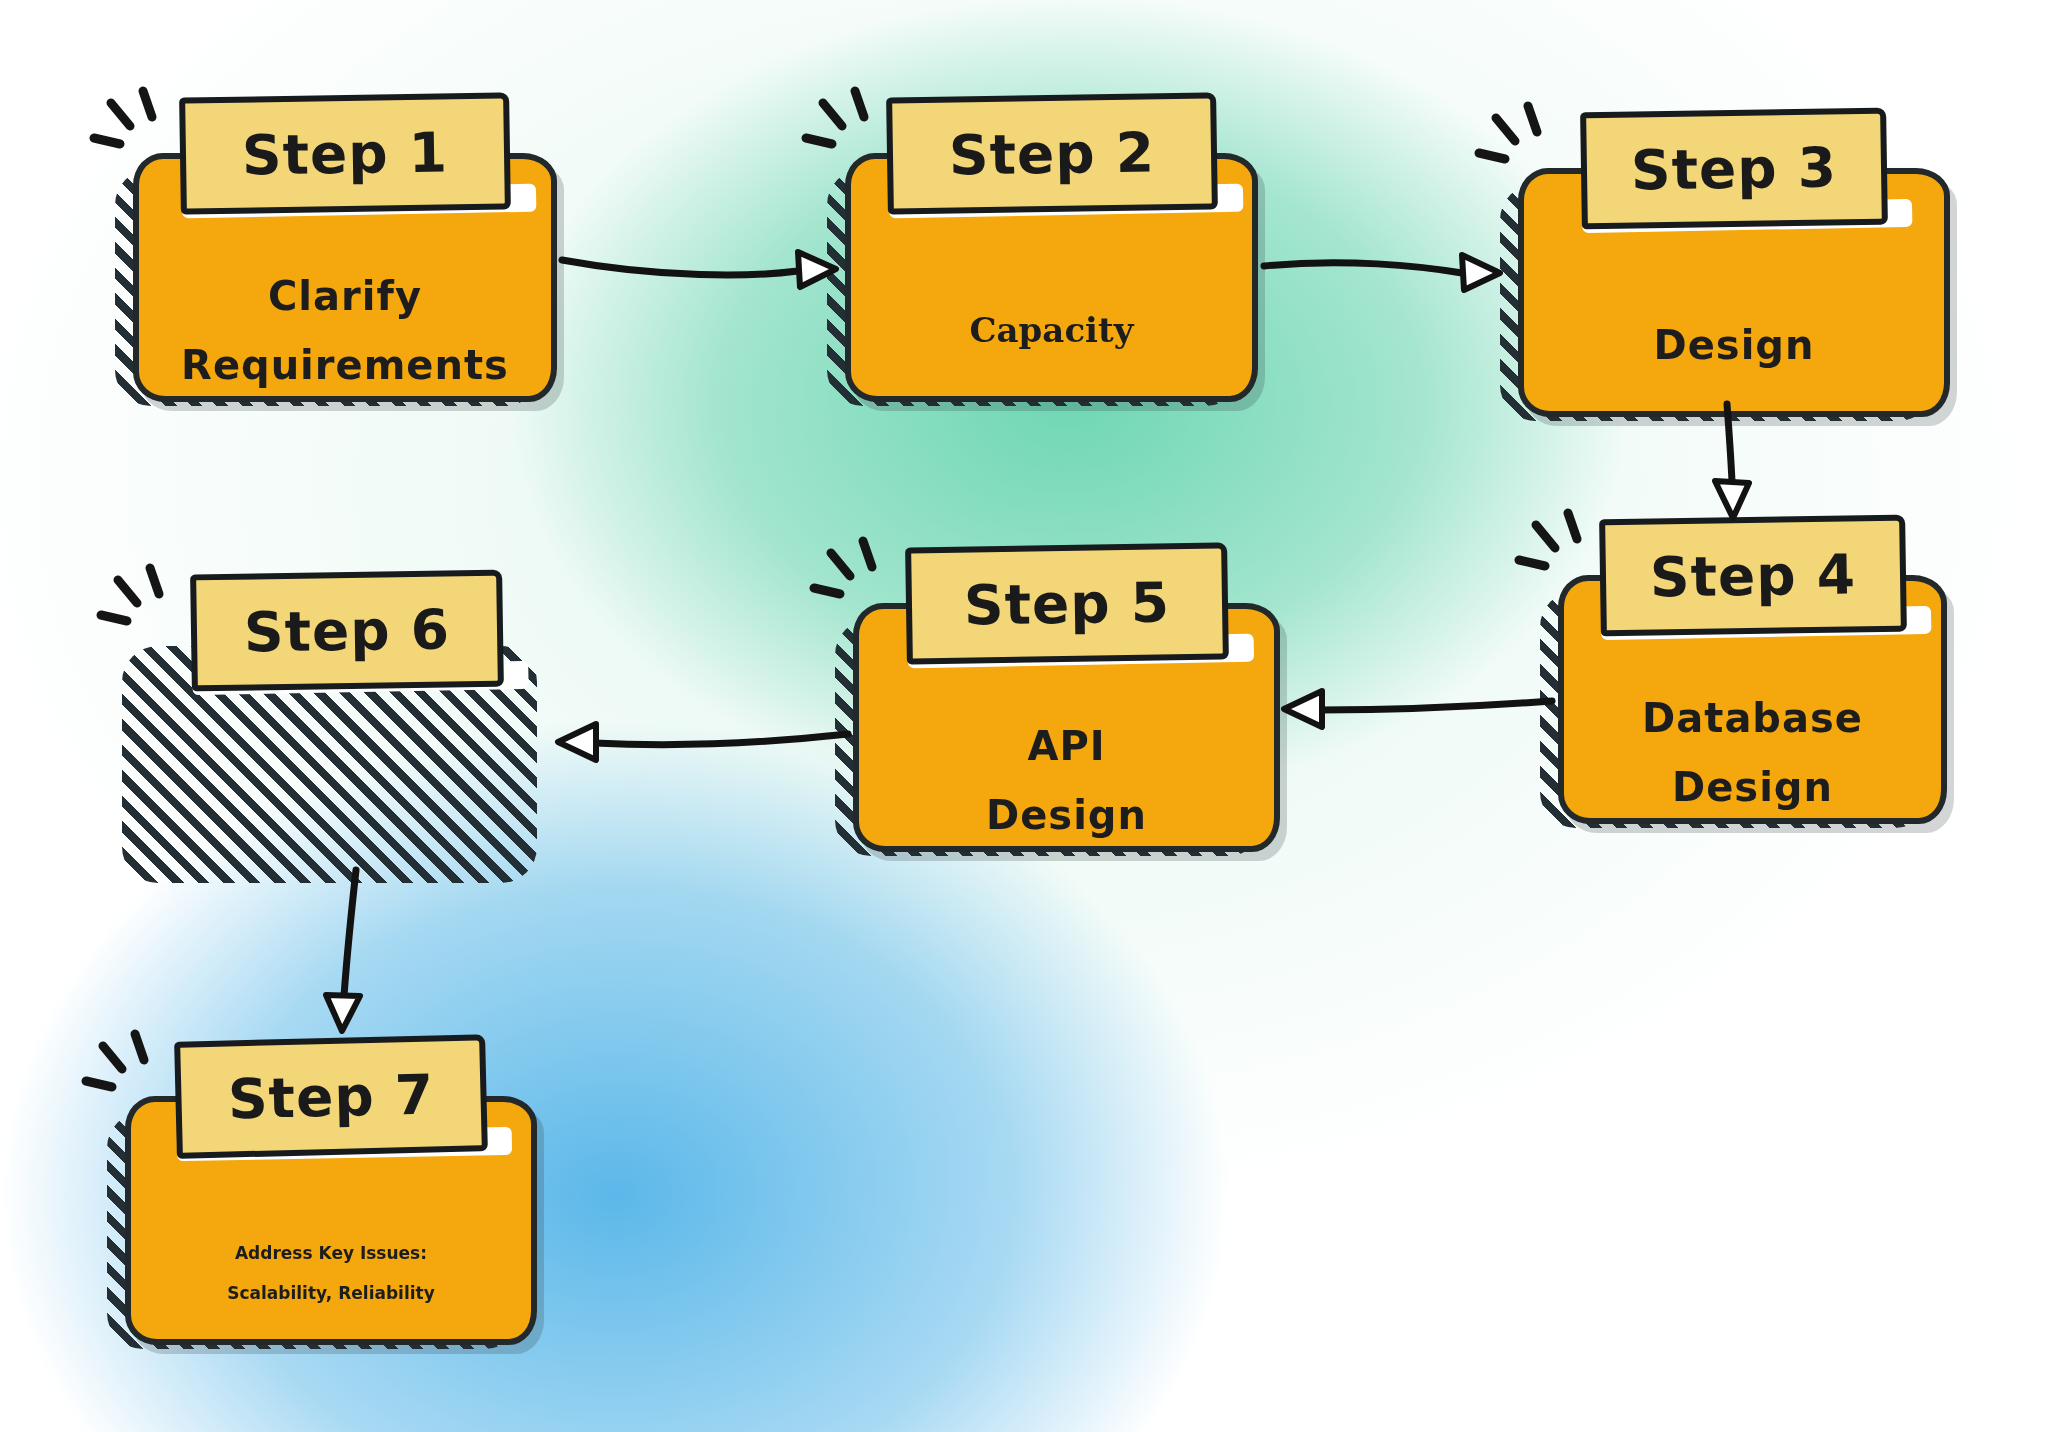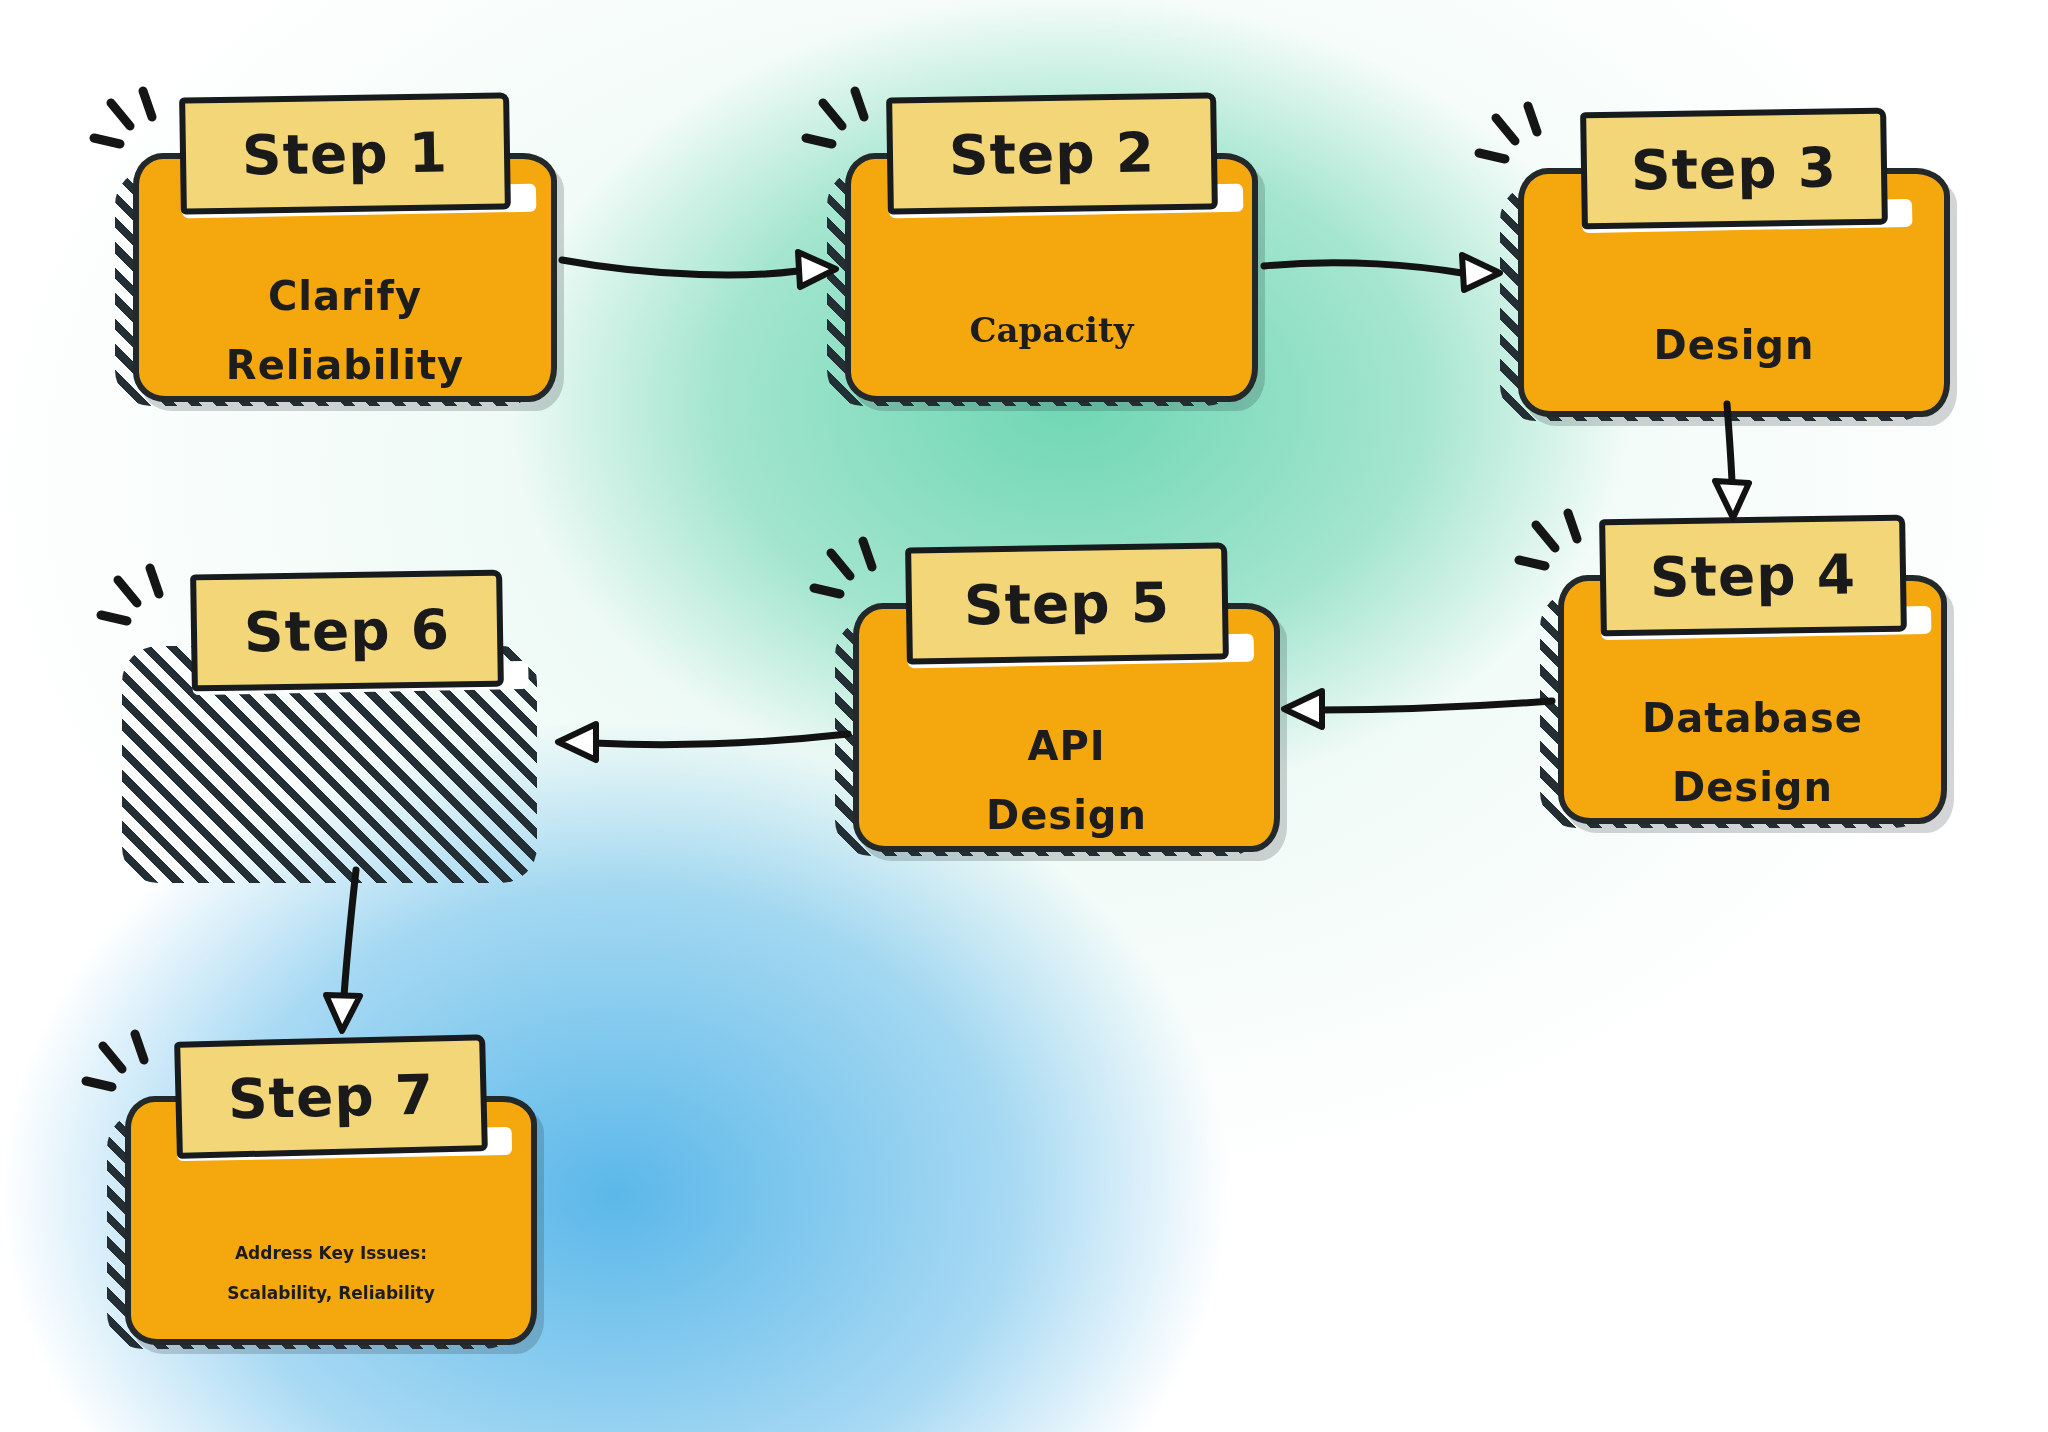--- a/index.html
+++ b/index.html
@@ -82,21 +82,21 @@
   <div class="step s1">
     <svg class="sparkle" viewBox="0 0 82 82">
       <line x1="56" y1="8" x2="65" y2="34"></line>
         <line x1="24" y1="20" x2="43" y2="43"></line>
         <line x1="7" y1="55" x2="33" y2="61"></line>
     </svg>
     <div class="hatch"></div>
     <div class="box">
       <div class="body">
         <div>Clarify</div>
-        <div>Reliability</div>
+        <div>Requirements</div>
       </div>
     </div>
     <div class="underlay"></div>
     <div class="label">Step 1</div>
   </div>
 
   <div class="step s2">
     <svg class="sparkle" viewBox="0 0 82 82">
       <line x1="56" y1="8" x2="65" y2="34"></line>
         <line x1="24" y1="20" x2="43" y2="43"></line>

